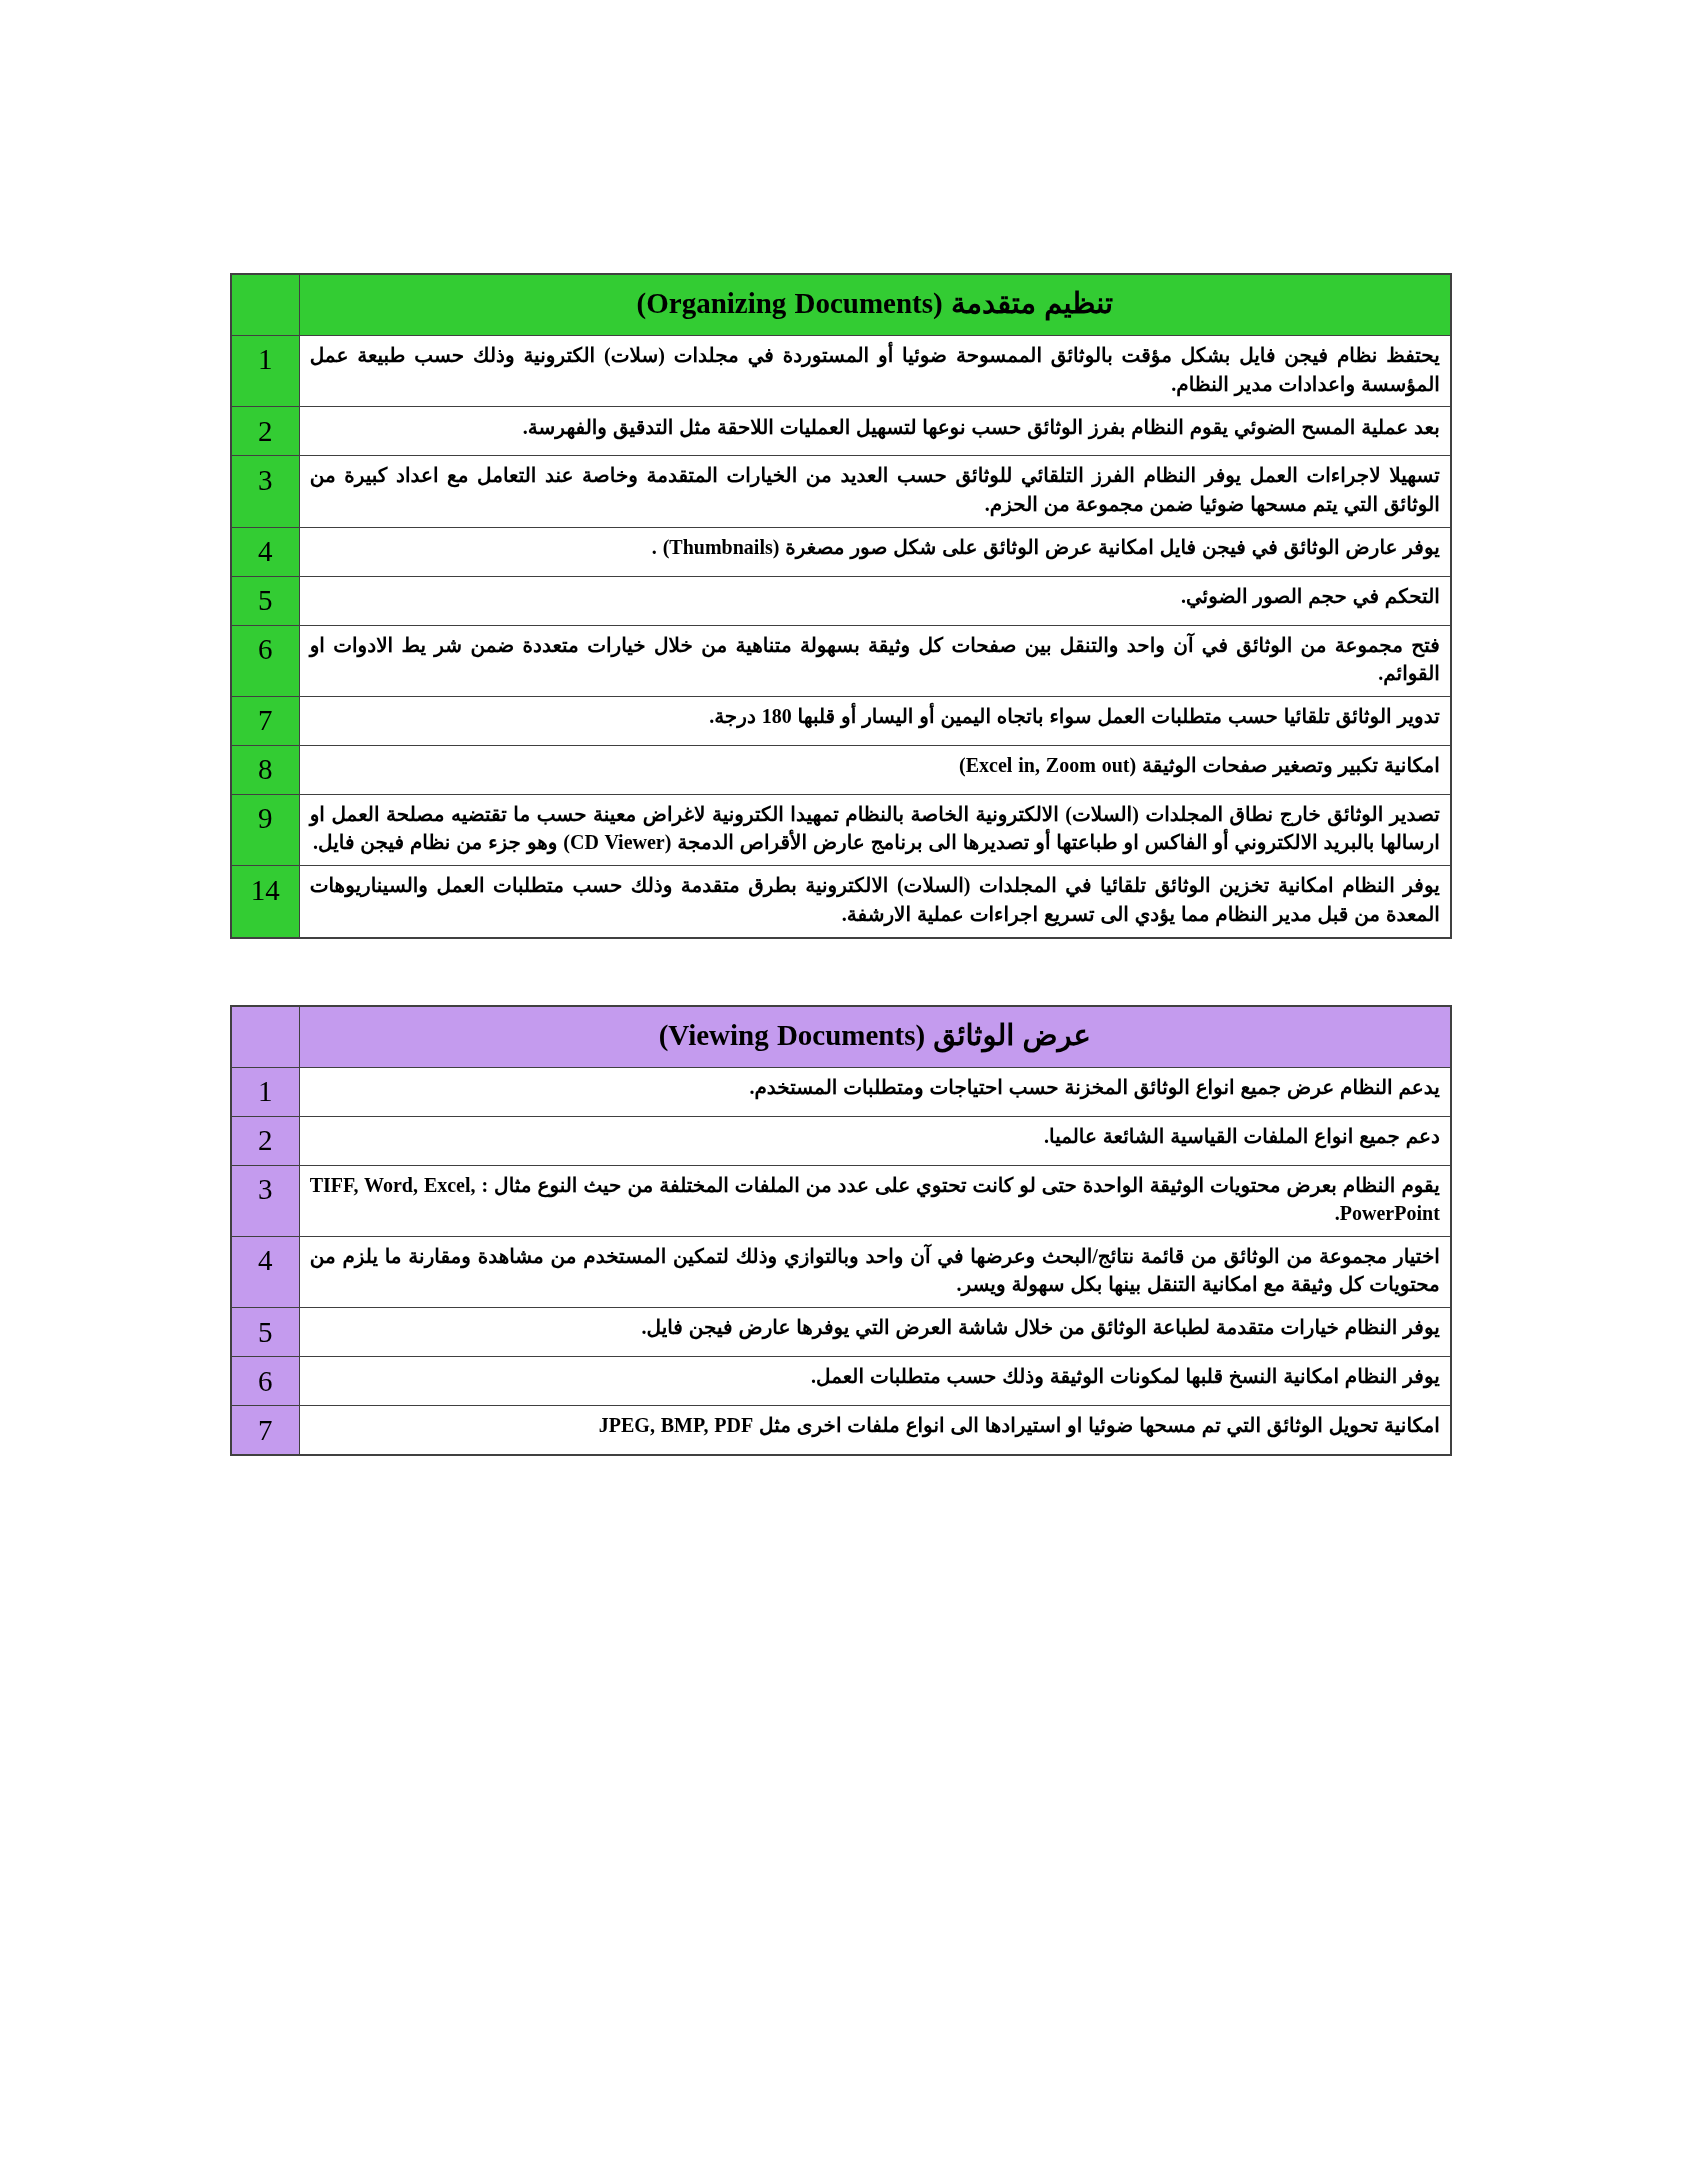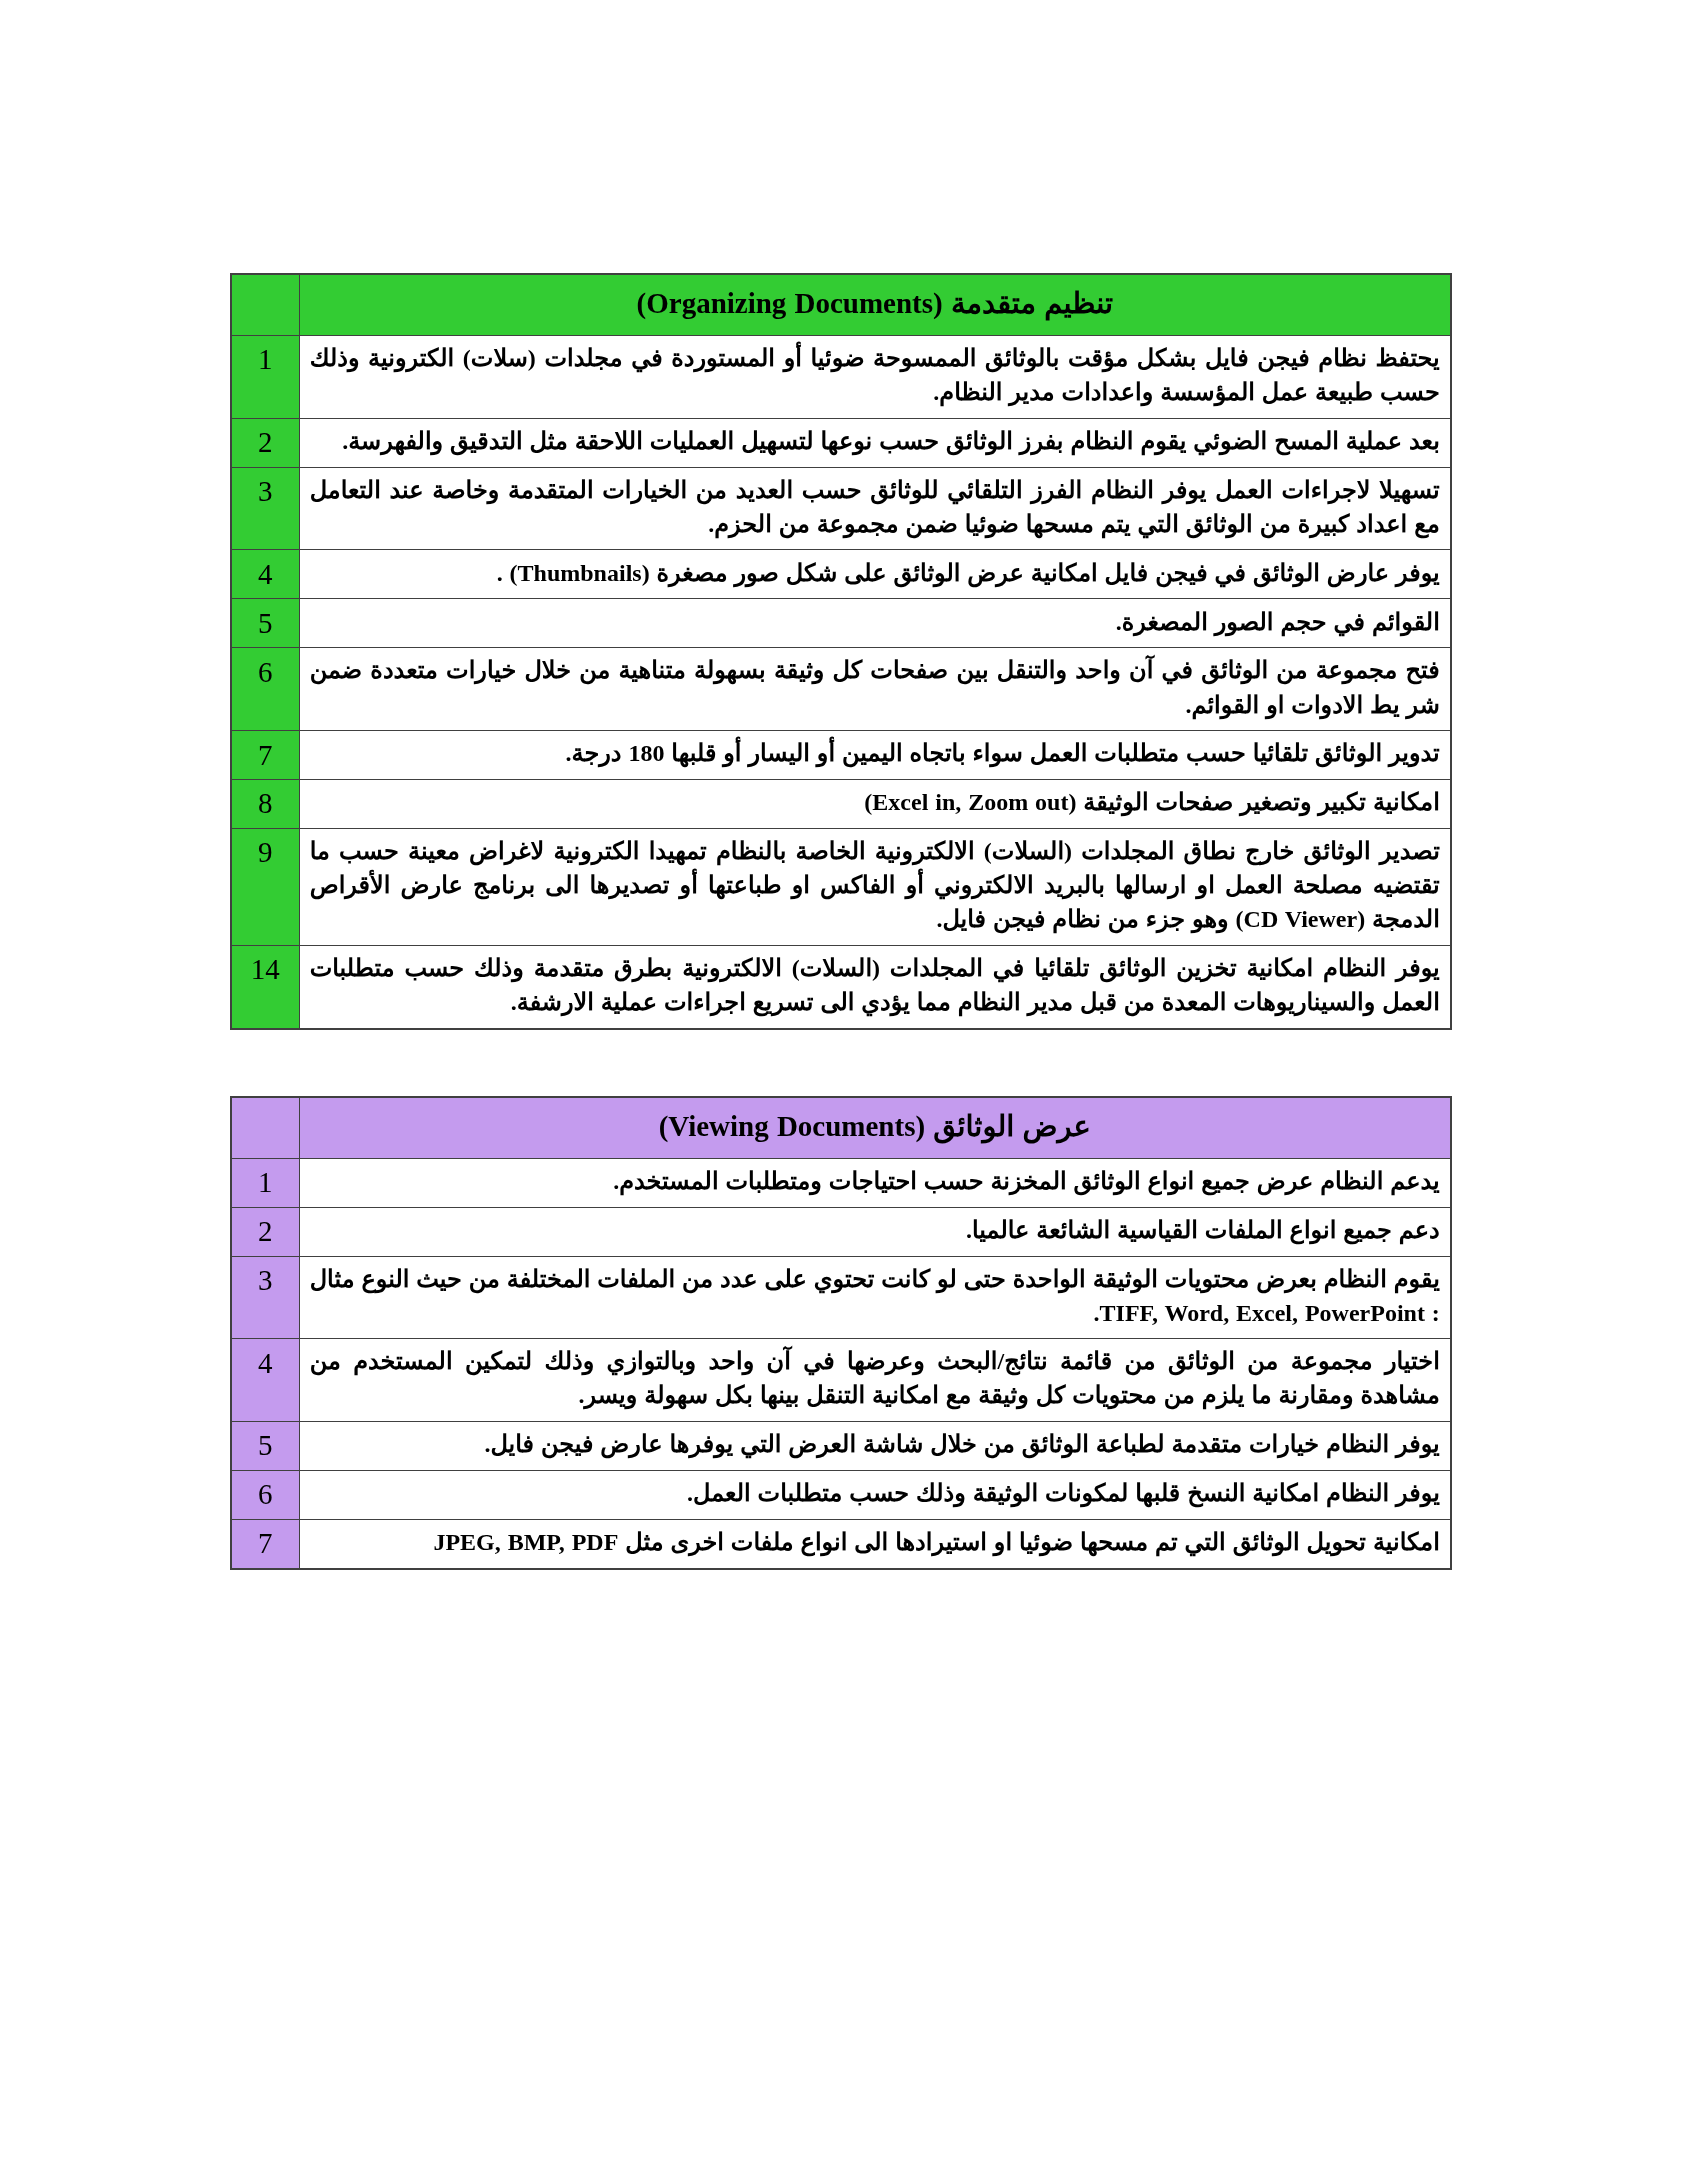--- a/index.html
+++ b/index.html
@@ -30,21 +30,21 @@
     border-collapse: collapse;
     table-layout: fixed;
     margin: 0;
     border: 2.6px solid #404040;
   }
 
   .doc-table td {
     border: 1.7px solid #404040;
     padding: 5.1px 10.2px 8.5px 10.2px;
     vertical-align: top;
-    font-size: 24px;
+    font-size: 20px;
     line-height: 1.42;
     font-weight: 700;
     color: #000000;
     word-spacing: 0.9px;
   }
 
   
   col.col-num { width: 68px; }
   col.col-txt { width: 1152px; }
 
@@ -125,21 +125,21 @@
       </tr>
       <tr>
         <td class="txt">تسهيلا لاجراءات العمل يوفر النظام الفرز التلقائي للوثائق حسب العديد من الخيارات المتقدمة وخاصة عند التعامل مع اعداد كبيرة من الوثائق التي يتم مسحها ضوئيا ضمن مجموعة من الحزم.</td>
         <td class="num">3</td>
       </tr>
       <tr>
         <td class="txt">يوفر عارض الوثائق في فيجن فايل امكانية عرض الوثائق على شكل صور مصغرة (Thumbnails) .</td>
         <td class="num">4</td>
       </tr>
       <tr>
-        <td class="txt one-line">القوائم في حجم الصور المصغرة.</td>
+        <td class="txt one-line">التحكم في حجم الصور الضوئي.</td>
         <td class="num">5</td>
       </tr>
       <tr>
         <td class="txt">فتح مجموعة من الوثائق في آن واحد والتنقل بين صفحات كل وثيقة بسهولة متناهية من خلال خيارات متعددة ضمن شر يط الادوات او القوائم.</td>
         <td class="num">6</td>
       </tr>
       <tr>
         <td class="txt">تدوير الوثائق تلقائيا حسب متطلبات العمل  سواء باتجاه اليمين أو اليسار أو قلبها 180 درجة.</td>
         <td class="num">7</td>
       </tr>

